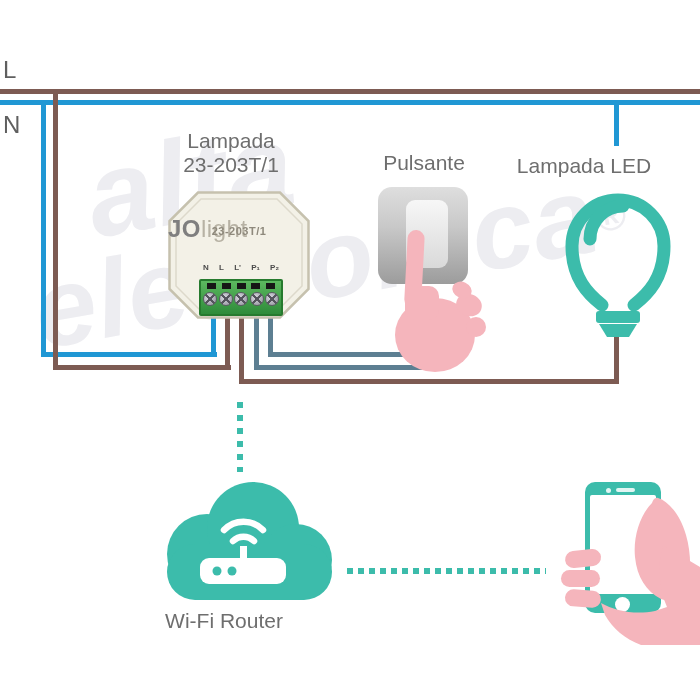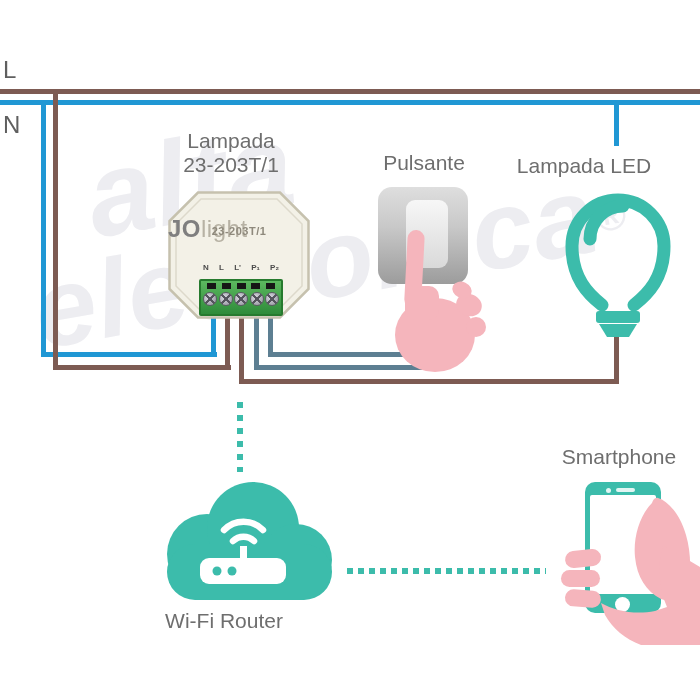--- a/index.html
+++ b/index.html
@@ -179,21 +179,20 @@
       <rect x="50" y="84" width="86" height="26" rx="9" fill="#ffffff"></rect>
       <circle cx="67" cy="97" r="4.5" fill="var(--teal)"></circle>
       <circle cx="82" cy="97" r="4.5" fill="var(--teal)"></circle>
       <rect x="90" y="72" width="7" height="14" fill="#ffffff"></rect>
       <path d="M 83 67 A 15 15 0 0 1 104 67" fill="none" stroke="#ffffff" stroke-width="6.5" stroke-linecap="round"></path>
       <path d="M 74 56 A 27 27 0 0 1 113 56" fill="none" stroke="#ffffff" stroke-width="6.5" stroke-linecap="round"></path>
     </g>
   </svg>
   <div class="label centered" style="left:224px;top:609px;">Wi-Fi Router</div>
 
-  <div class="label centered" style="left:619px;top:445px;">Smartphone</div>
   <div class="phone">
     <div class="phone-screen"></div>
     <div class="phone-cam"></div>
     <div class="phone-speaker"></div>
     <div class="phone-home"></div>
   </div>
   <svg class="icon hand" style="left:555px;top:493px;" width="145" height="152" viewBox="0 0 145 152">
     <g fill="var(--pink)">
       <rect x="10" y="57" width="36" height="17" rx="8.5" transform="rotate(-6 28 65)"></rect>
       <rect x="6" y="77" width="39" height="17" rx="8.5"></rect>

